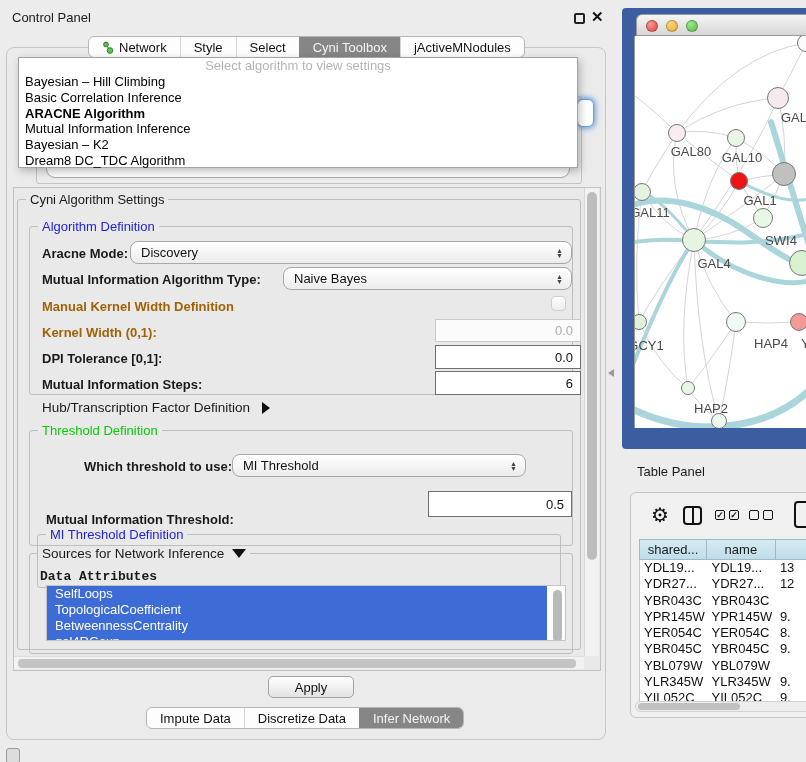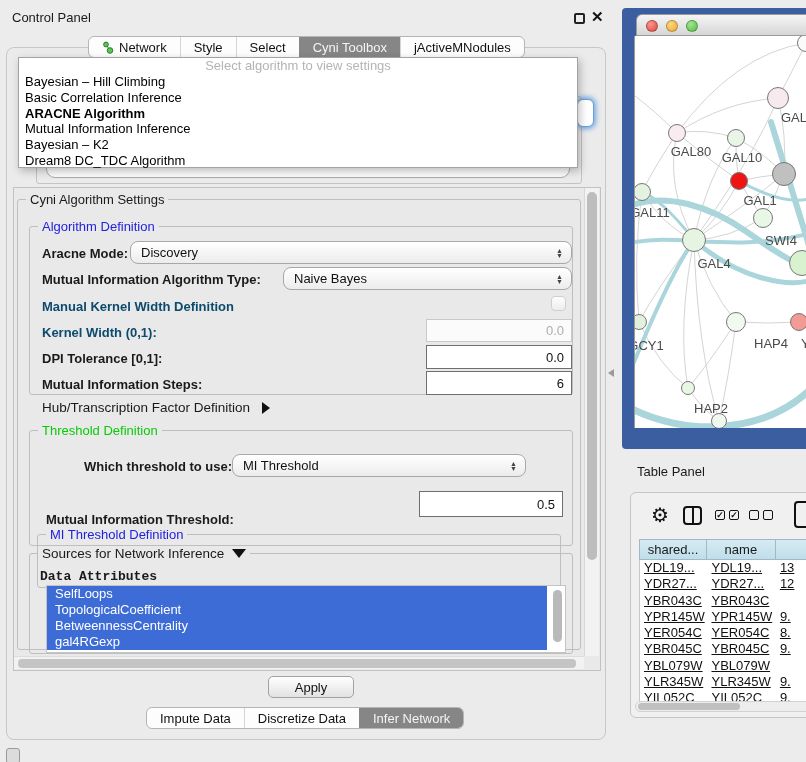--- a/index.html
+++ b/index.html
@@ -38,26 +38,26 @@
   .hscroll{left:14px;top:656px;width:570px;height:13px;background:#F2F2F2;border-top:1px solid #DDD;z-index:5;}
   .hthumb{left:4px;top:2px;width:558px;height:9px;background:#C4C4C4;border-radius:4px;}
 
   .groupbox{border:1px solid #BEBEBE;border-radius:3px;}
   .gtitle{position:absolute;top:-8px;left:8px;background:#E9E9E9;padding:0 4px;font-size:13px;white-space:nowrap;}
   .gtitle.black{color:#1a1a1a;}
   .gtitle.blue{color:#2222DE;}
   .gtitle.green{color:#07CB07;}
 
   .lbl{font-size:13px;font-weight:bold;color:#1a1a1a;white-space:nowrap;}
-  .lbl.dis{color:#0c4a6e;}
+  .lbl.dis{color:#a16207;}
   .plain-lbl{font-size:13.5px;color:#1a1a1a;white-space:nowrap;}
 
   .combo{display:flex;align-items:center;border:1px solid #A8A8A8;border-radius:8px;background:linear-gradient(#FFFFFF,#ECECEC);font-size:13px;color:#111;padding-left:10px;}
   .combo .arrows{margin-left:auto;margin-right:8px;font-size:7px;line-height:5px;color:#444;text-align:center;}
-  .field{border:1px solid #6F6F6F;background:#FFF;font-size:13px;color:#111;text-align:right;padding-right:7px;display:flex;align-items:center;justify-content:flex-end;}
+  .field{border:1px solid #6F6F6F;background:#FFF;font-size:13px;color:#111;text-align:right;padding-right:7px;display:flex;align-items:center;justify-content:flex-end;margin-left:9px;}
   .field.dis{border:1px solid #C9C9C9;background:#FBFBFB;color:#ADADAD;}
   .checkbox{width:15px;height:15px;border:1px solid #CFCFCF;border-radius:4px;background:linear-gradient(#FDFDFD,#EDEDED);}
 
   .listbox{background:#FFF;border:1px solid #C4C4C4;overflow:hidden;}
   .list-item{height:16px;line-height:16px;padding-left:8px;font-size:13px;background:#3D6CD6;color:#FFF;width:500px;}
   .list-vscroll{position:absolute;right:2px;top:4px;width:10px;height:58px;}
   .list-vthumb{width:9px;height:52px;background:#B9B9B9;border-radius:5px;}
 
   .btn{display:flex;align-items:center;justify-content:center;border:1px solid #A2A2A2;border-radius:5px;background:linear-gradient(#FFFFFF,#E2E2E2);font-size:13px;color:#111;}
 
@@ -77,21 +77,21 @@
   .gear{position:absolute;left:20px;top:2px;font-size:20px;color:#111;}
   .cols-ico{position:absolute;left:52px;top:5px;width:19px;height:19px;border:2px solid #111;border-radius:4px;}
   .cols-ico:before{content:"";position:absolute;left:7px;top:0;width:2px;height:15px;background:#111;}
   .cb{position:absolute;width:10px;height:10px;border:1.5px solid #111;border-radius:2px;font-size:9px;line-height:9px;text-align:center;color:#111;font-weight:bold;}
   .part-ico{position:absolute;left:163px;top:0px;width:24px;height:27px;border:2px solid #111;border-radius:4px;background:#F0F0F0;}
   .tbl{position:absolute;left:8px;top:46px;width:174px;height:162px;overflow:hidden;font-size:13px;}
   .tbl-head{display:flex;height:21px;}
   .th{background:linear-gradient(#D6EBF3,#BFDEEA);border:1px solid #9FB9C6;border-left:none;display:flex;align-items:center;justify-content:center;color:#1a1a1a;}
   .th:first-child{border-left:1px solid #9FB9C6;}
   .tr{display:flex;height:16.3px;line-height:16.3px;background:#FFF;}
-  .td{padding-left:4px;white-space:nowrap;overflow:hidden;color:#111;text-decoration:underline;}
+  .td{padding-left:4px;white-space:nowrap;overflow:hidden;color:#111;}
   .tbl-body{background:#FFF;height:141px;overflow:hidden;border-left:1px solid #C9C9C9;}
   .tp-hscroll{position:absolute;left:4px;top:208px;width:178px;height:11px;background:#EDEDED;border:1px solid #D2D2D2;border-radius:5px;}
   .tp-hthumb{position:absolute;left:2px;top:1px;width:102px;height:7px;background:#C0C0C0;border-radius:4px;}
 
   .bl-icon{left:6px;top:748px;width:14px;height:16px;border:1px solid #9A9A9A;border-radius:3px;background:#DCDCDC;}
   .splitter-mark{left:608px;top:369px;width:0;height:0;border-top:4px solid transparent;border-bottom:4px solid transparent;border-right:6px solid #9A9A9A;}
 </style>
 </head>
 <body>
 
@@ -192,21 +192,21 @@
       <span>0.5</span>
     </div>
 
   <div class="abs groupbox" style="left:29px;top:553px;width:544px;height:101px;">
     <span class="gtitle black" style="font-size:13.5px;">
       <span>Sources for Network Inference</span>
       <span style="display:inline-block;margin-left:4px;width:0;height:0;border-left:7px solid transparent;border-right:7px solid transparent;border-top:9px solid #111;vertical-align:0px;"></span>
     </span>
   </div>
   <div class="abs lbl" style="left:40px;top:569px;font-family:Liberation Mono, monospace;">Data Attributes</div>
-  <div class="abs listbox" style="left:46px;top:585px;width:520px;height:68px;">
+  <div class="abs listbox" style="left:46px;top:585px;width:520px;height:56px;">
     <div id="attr-items">
         <div class="list-item">SelfLoops</div>
         <div class="list-item">TopologicalCoefficient</div>
         <div class="list-item">BetweennessCentrality</div>
         <div class="list-item">gal4RGexp</div>
       </div>
     <div class="list-vscroll">
         <div class="list-vthumb"></div>
       </div>
   </div>

